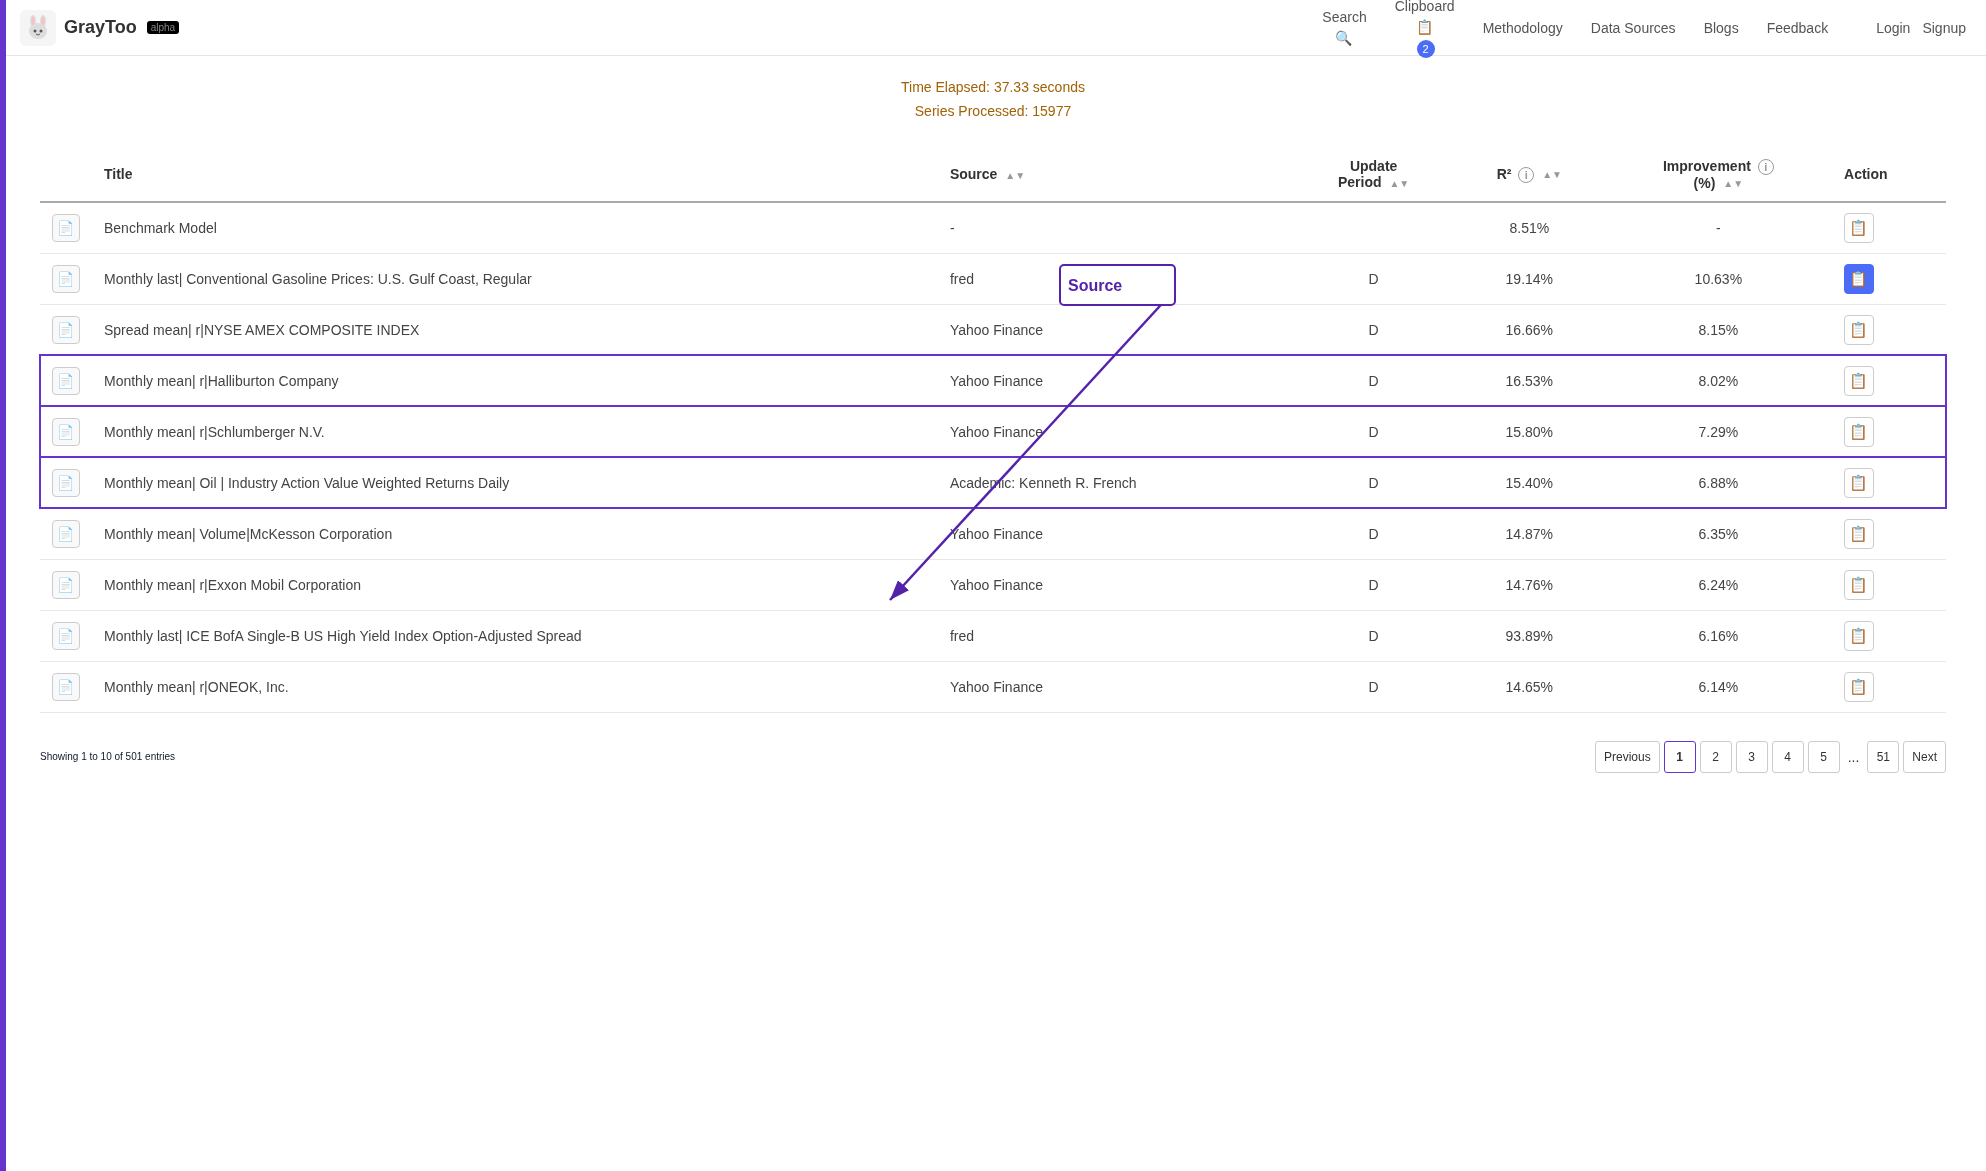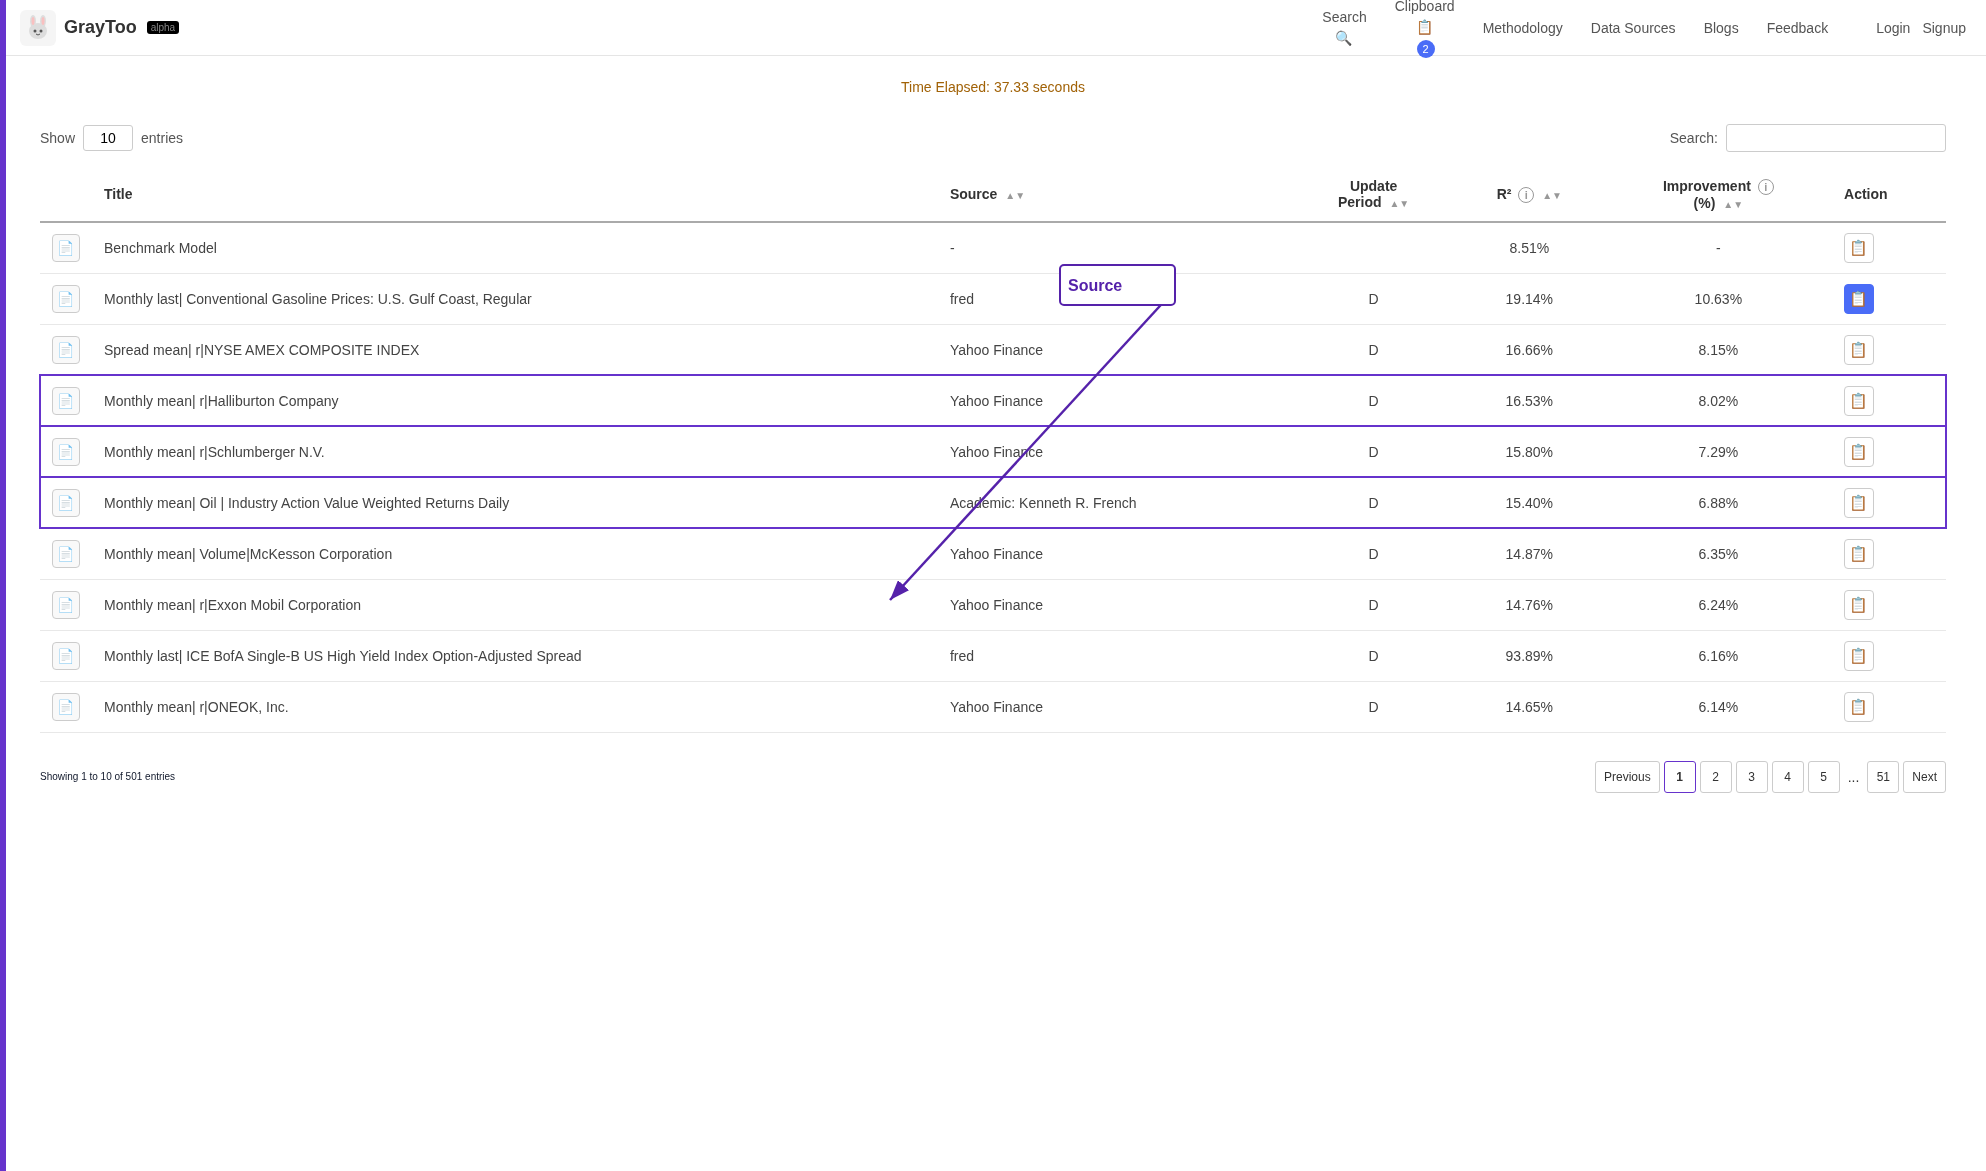--- a/index.html
+++ b/index.html
@@ -157,33 +157,23 @@
         <span>Signup</span>
       </a>
     </div>
   </div>
 </nav>
 
 <div class="main">
 
   <div class="stats-bar">
     <div>Time Elapsed: 37.33 seconds</div>
-  </div>
-
-  <div class="controls-row">
-    <div class="show-entries">
-      <span>Show</span>
-      <input type="text" value="10" style="">
-      <span>entries</span>
-    </div>
-    <div class="search-box">
-      <label>Search:</label>
-      <input type="text" style="">
-    </div>
-  </div>
+    <div>Series Processed: 15977</div>
+  </div>
+
 
   <div class="table-wrapper">
     <table>
       <thead>
         <tr>
           <th style="width:40px;"></th>
           <th>Title</th>
           <th style="cursor:pointer;">
             Source
             <span class="sort-icon">▲▼</span>

